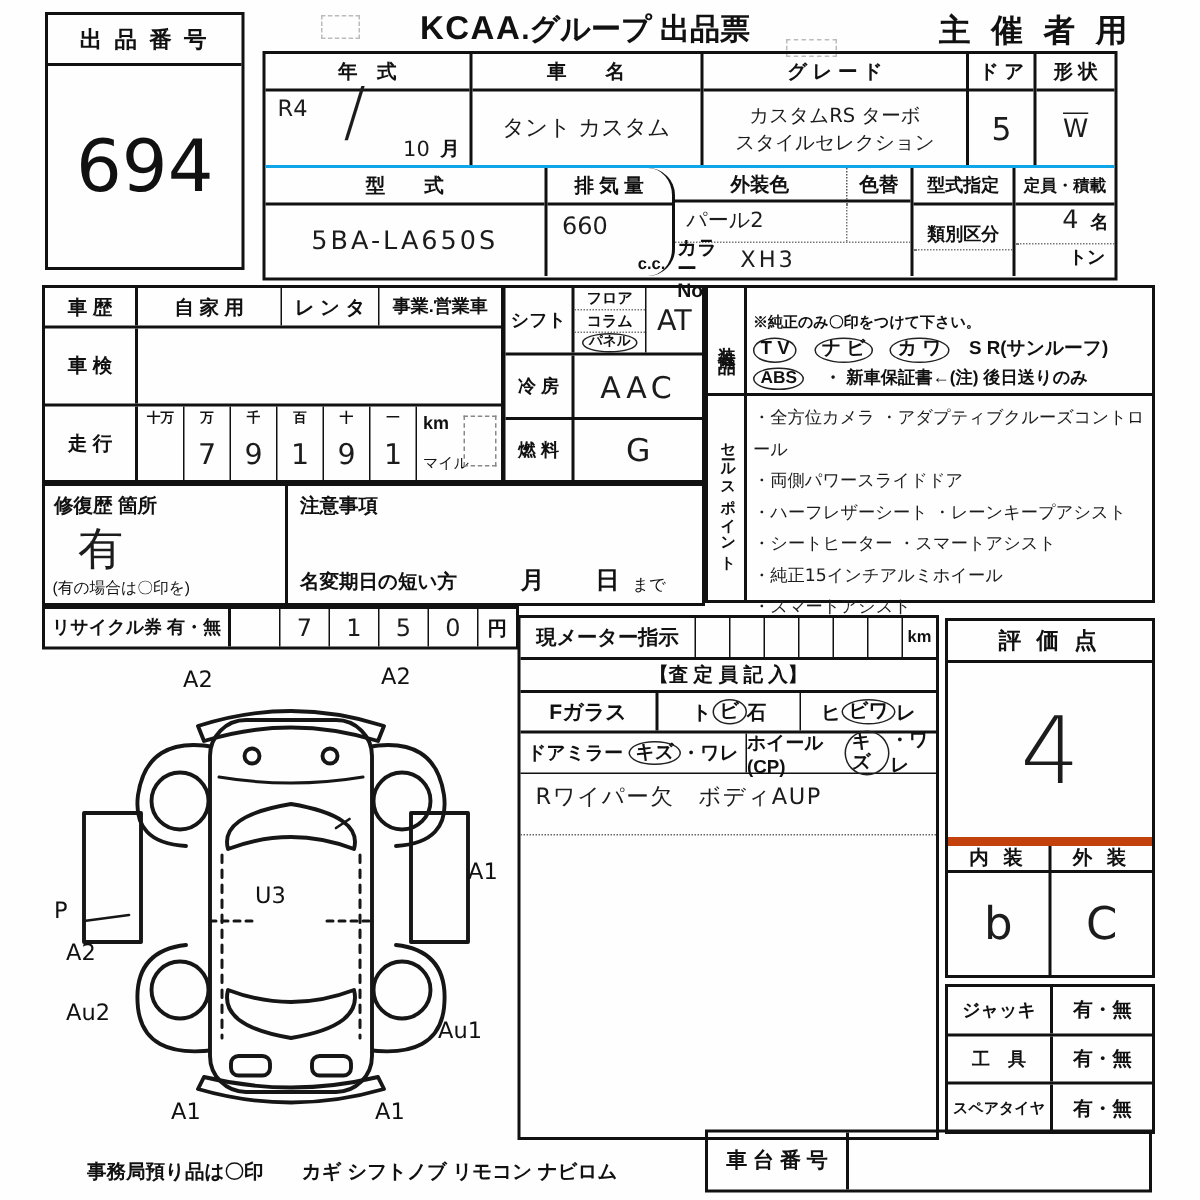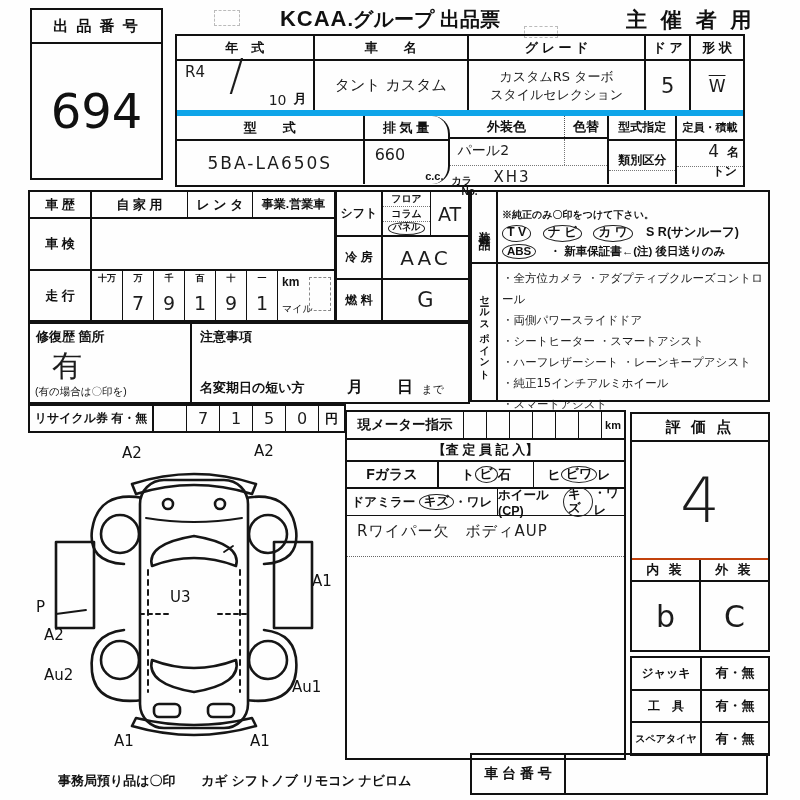--- a/index.html
+++ b/index.html
@@ -65,42 +65,42 @@
       <div class="col brd" style="width:45px;">
         <div class="c bbd b" style="height:23px;font-size:13px;">ド ア</div>
         <div class="c hw" style="flex:1;font-size:21px;">5</div>
       </div>
       <div class="col" style="width:52px;">
         <div class="c bbd b" style="height:23px;font-size:13px;">形 状</div>
         <div class="c hw" style="flex:1;font-size:17px;text-decoration:overline;">W</div>
       </div>
     </div>
 
-    <div class="row" style="height:74px;border-top:6px solid #0ea5e9;">
+    <div class="row" style="height:74px;border-top:2px solid #0ea5e9;">
       <div class="col brd" style="width:188px;">
         <div class="c bbd b" style="height:23px;font-size:13px;">型　　式</div>
         <div class="c hw" style="flex:1;font-size:17px;letter-spacing:2px;">5BA-LA650S</div>
       </div>
       <div class="col brd" style="width:85px;border-radius:18px;">
         <div class="c bbd b" style="height:23px;font-size:13px;">排 気 量</div>
         <div style="flex:1;position:relative;">
           <span class="hw" style="position:absolute;left:10px;top:4px;font-size:16px;">660</span>
           <span class="b" style="position:absolute;right:4px;bottom:2px;font-size:11px;">c.c.</span>
         </div>
       </div>
       <div class="col brd" style="width:160px;">
         <div class="row bbd" style="height:23px;">
           <div class="c b" style="width:114px;font-size:13px;border-right:1.5px dotted #555;">外装色</div>
           <div class="c b" style="flex:1;font-size:13px;">色替</div>
         </div>
         <div style="flex:1;position:relative;">
           <div style="position:absolute;left:114px;top:0;height:26px;border-left:1.5px dotted #777;"></div>
           <div style="position:absolute;left:0;top:26px;width:100%;border-top:1.5px dotted #777;"></div>
           <span class="hw" style="position:absolute;left:8px;top:3px;font-size:14px;">パール2</span>
-          <span class="b" style="position:absolute;left:2px;top:36px;font-size:10px;width:30px;line-height:1.1;">カラーNo.</span>
+          <span class="b" style="position:absolute;left:2px;top:23px;font-size:13px;width:30px;line-height:1.1;">カラーNo.</span>
           <span class="hw" style="position:absolute;left:44px;top:29px;font-size:15px;letter-spacing:2px;">XH3</span>
         </div>
       </div>
       <div class="col brd" style="width:68px;">
         <div class="c bbd b" style="height:23px;font-size:12px;">型式指定</div>
         <div style="height:11px;"></div>
         <div class="c b" style="height:16px;font-size:12px;">類別区分</div>
         <div style="flex:1;border-top:1.5px dotted #777;margin:2px 0 0 0;"></div>
       </div>
       <div class="col" style="width:66px;">
@@ -222,22 +222,22 @@
         <span style="margin-left:10px;">・ 新車保証書←(注) 後日送りのみ</span>
       </div>
     </div>
   </div>
 
   <div class="r row" style="left:470px;top:264px;width:300px;height:138px;border:2.5px solid #111;border-top:none;">
     <div class="c brd vtx b" style="width:24px;font-size:10px;letter-spacing:1px;">セールスポイント</div>
     <div class="col hw" style="flex:1;padding:4px 2px 2px 4px;font-size:11.5px;line-height:21px;">
       <div>・全方位カメラ ・アダプティブクルーズコントロール</div>
       <div>・両側パワースライドドア</div>
+      <div>・ハーフレザーシート ・レーンキープアシスト</div>
       <div>・シートヒーター ・スマートアシスト</div>
-      <div>・ハーフレザーシート ・レーンキープアシスト</div>
       <div>・純正15インチアルミホイール</div>
       <div>・スマートアシスト</div>
     </div>
   </div>
 
   <div class="r" style="left:28px;top:432px;width:310px;height:328px;">
     <svg viewBox="0 0 310 328" width="310" height="328">
       <g fill="none" stroke="#161616" stroke-width="2.6" stroke-linecap="round" stroke-linejoin="round">
 
         <path d="M115,66 Q70,58 64,98 Q60,130 96,132"></path>
@@ -326,21 +326,21 @@
         <span>ホイール(CP)</span>&nbsp;<span class="circ">キズ</span><span>・ワレ</span>
       </div>
     </div>
     <div class="hw" style="height:34px;padding:6px 0 0 10px;font-size:15px;border-bottom:1.5px dotted #666;letter-spacing:1px;">Rワイパー欠　ボディAUP</div>
     <div style="flex:1;"></div>
   </div>
 
   <div class="r bx col" style="left:630px;top:412px;width:140px;height:240px;">
     <div class="c b bbd" style="height:26px;font-size:15px;letter-spacing:3px;">評 価 点</div>
     <div class="c hw" style="height:116px;font-size:62px;font-weight:200;">4</div>
-    <div class="row" style="height:24px;border-top:2px solid #c2410c;border-bottom:2px solid #111;">
+    <div class="row" style="height:24px;border-top:6px solid #c2410c;border-bottom:2px solid #111;">
       <div class="c b brd" style="width:50%;font-size:13px;letter-spacing:3px;">内 装</div>
       <div class="c b" style="width:50%;font-size:13px;letter-spacing:3px;">外 装</div>
     </div>
     <div class="row" style="flex:1;">
       <div class="c hw brd" style="width:50%;font-size:30px;">b</div>
       <div class="c hw" style="width:50%;font-size:30px;">C</div>
     </div>
   </div>
 
   <div class="r bx col" style="left:630px;top:656px;width:140px;height:100px;">

